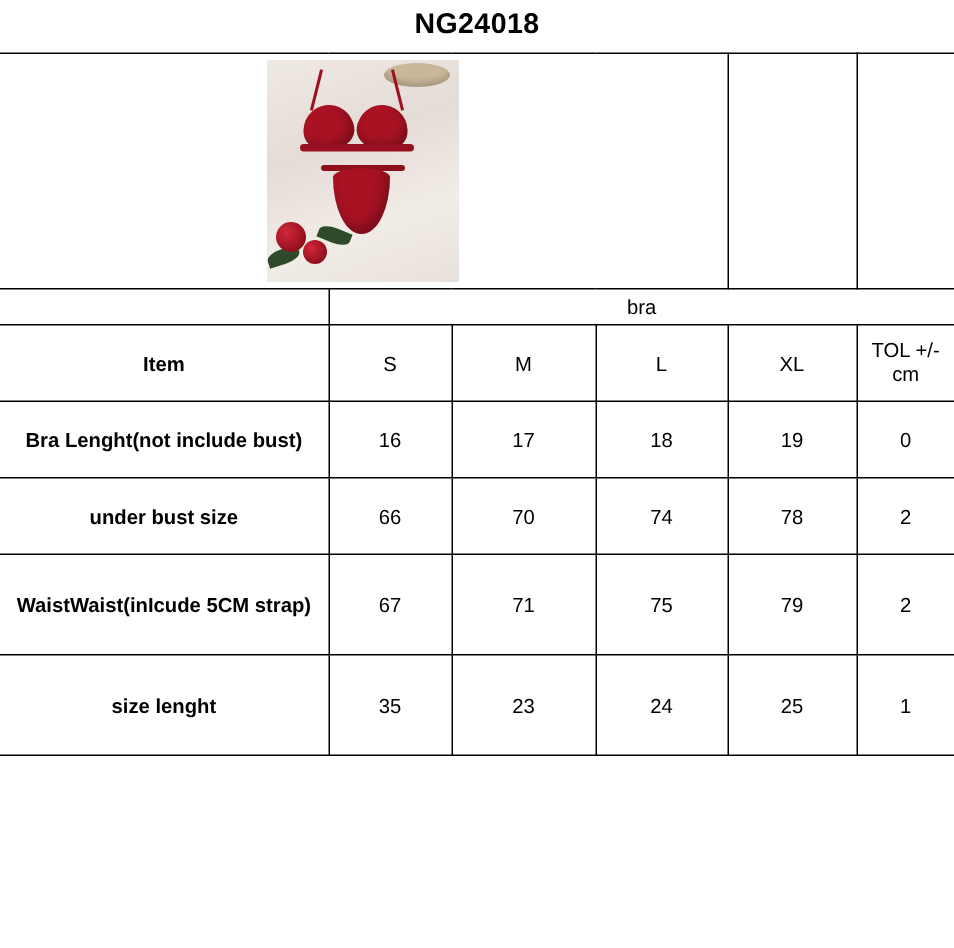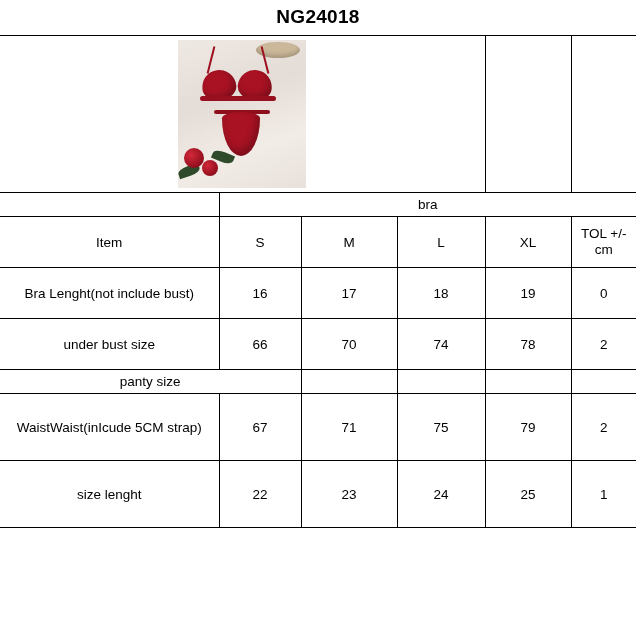--- a/index.html
+++ b/index.html
@@ -123,21 +123,21 @@
   .hat {
     position: absolute;
     left: 78px; top: 2px;
     width: 44px; height: 16px;
     background: #cbb89a;
     border-radius: 50%;
     box-shadow: inset 0 -3px 4px rgba(0,0,0,0.18);
   }
   .empty-col { }
   .section-label { font-size: 14px; }
-  .item-col { font-size: 13.5px; }
+  .item-col { font-size: 13.5px; font-weight: bold; }
   .tol-col { font-size: 12.5px; line-height: 1.15; }
   .row-tall td { height: 58px; }
   .row-mid td { height: 42px; }
 </style>
 </head>
 <body>
 
 <div class="sheet">
 
   <div class="title">NG24018</div>
@@ -202,40 +202,33 @@
       <tr class="row-mid">
         <td class="item-col">under bust size</td>
         <td>66</td>
         <td>70</td>
         <td>74</td>
         <td>78</td>
         <td>2</td>
       </tr>
 
 
-      <tr>
-        <td colspan="2" class="section-label">panty size</td>
-        <td></td>
-        <td></td>
-        <td></td>
-        <td></td>
-      </tr>
 
       <tr class="row-tall">
         <td class="item-col">WaistWaist(inIcude 5CM strap)</td>
         <td>67</td>
         <td>71</td>
         <td>75</td>
         <td>79</td>
         <td>2</td>
       </tr>
 
       <tr class="row-tall">
         <td class="item-col">size lenght</td>
-        <td>22</td>
+        <td>35</td>
         <td>23</td>
         <td>24</td>
         <td>25</td>
         <td>1</td>
       </tr>
     </tbody>
   </table>
 </div>
 
 </body></html>

